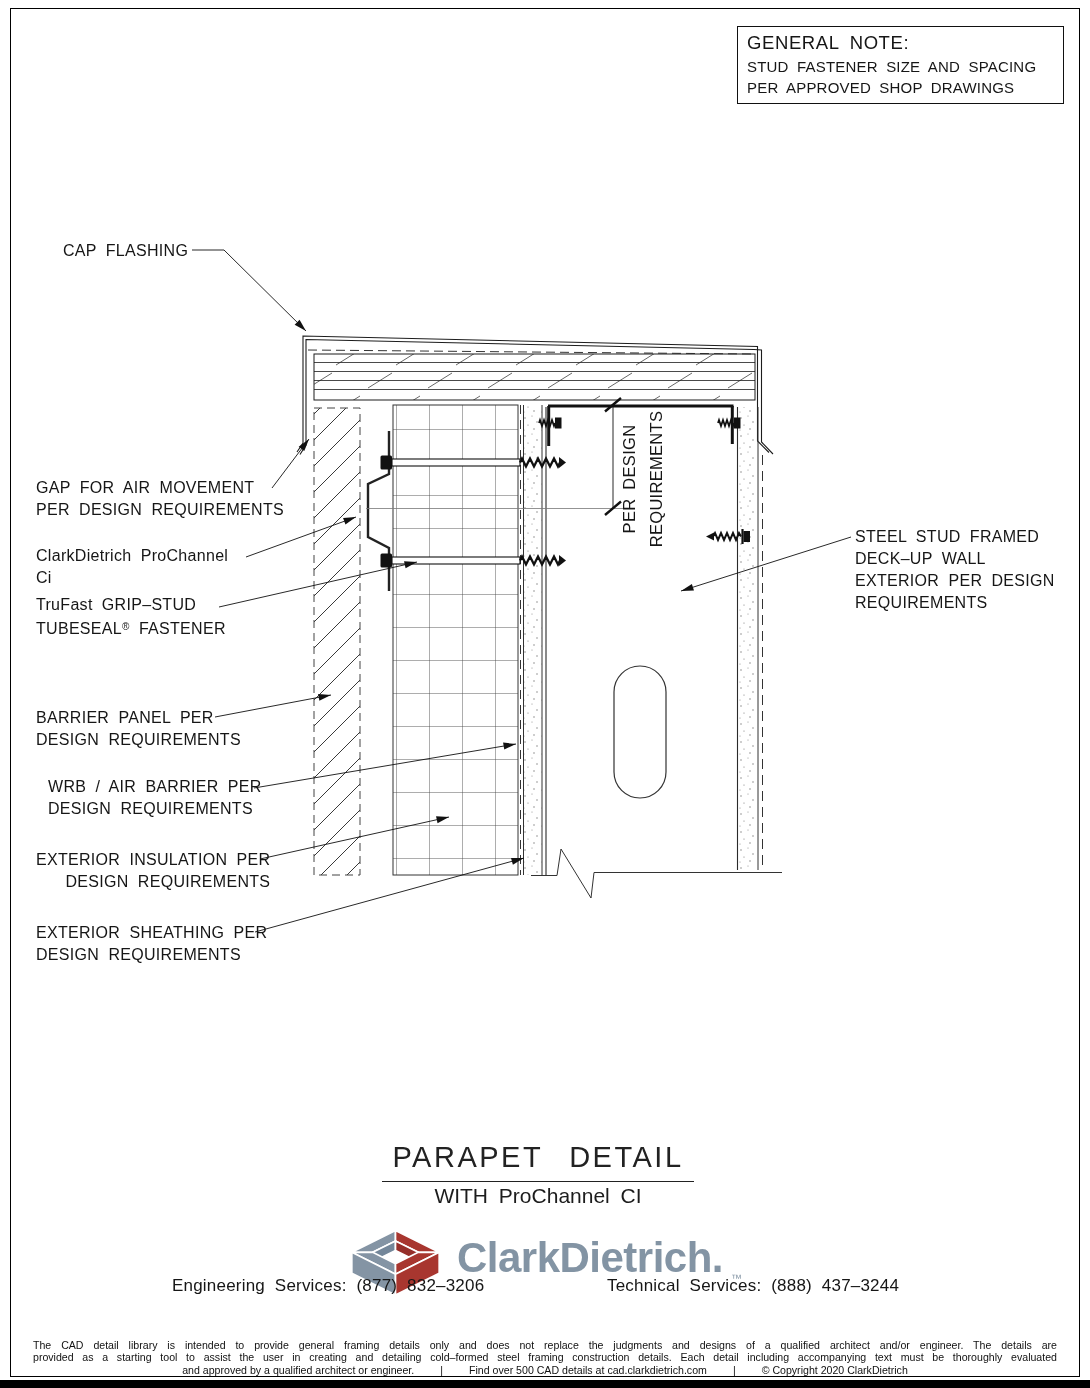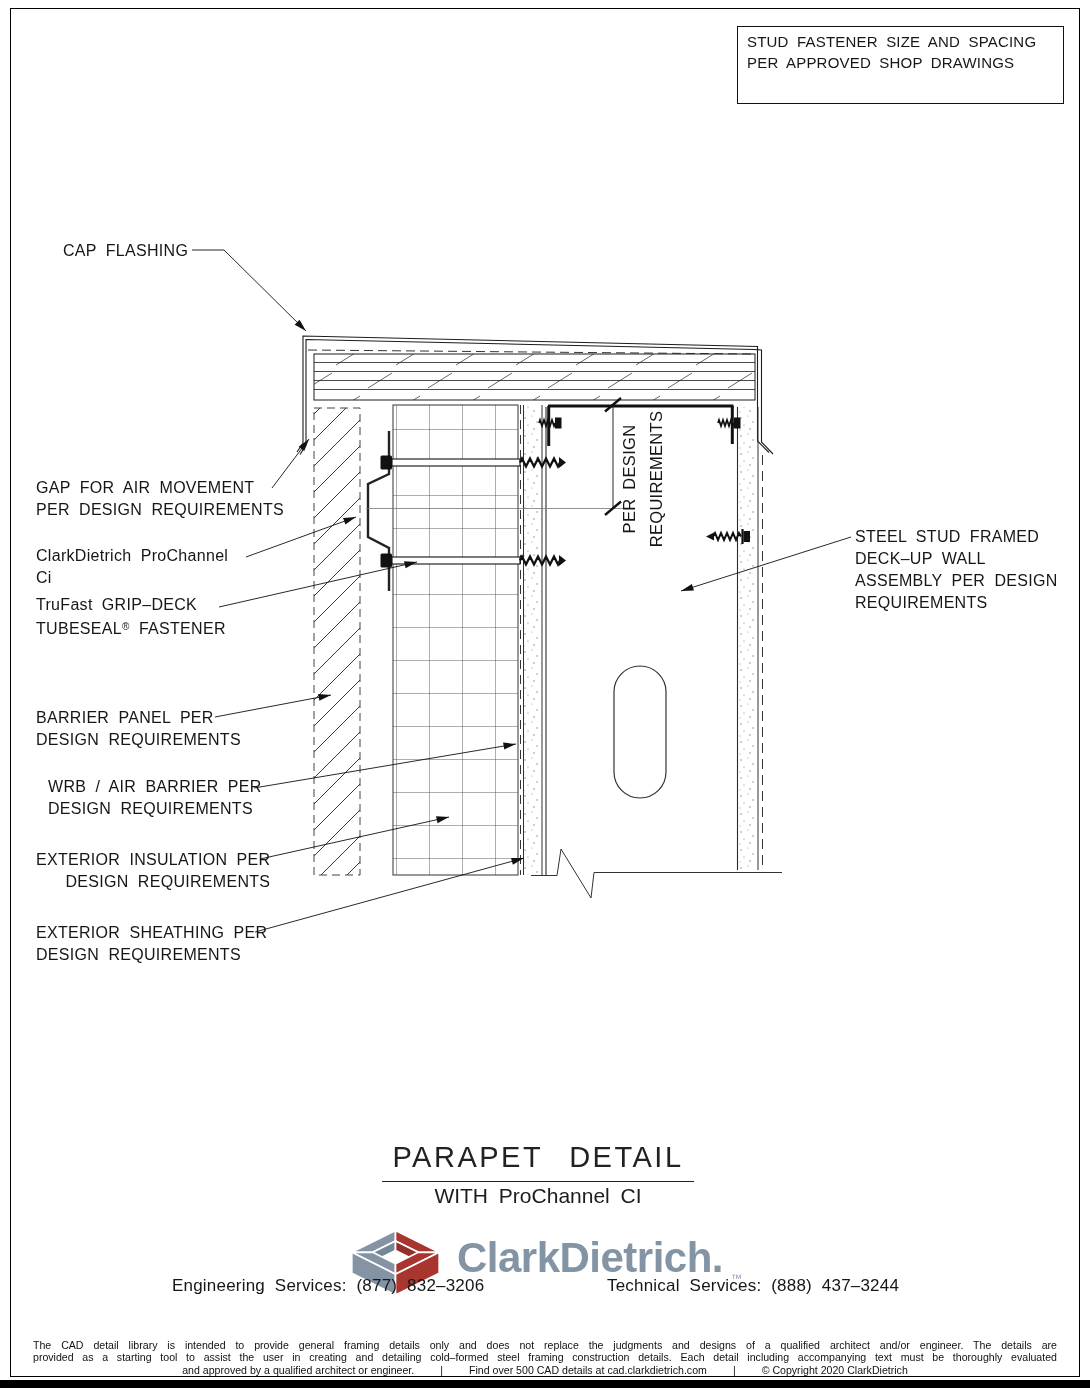--- a/index.html
+++ b/index.html
@@ -155,37 +155,38 @@
       <path d="M219,607L417,562" marker-end="url(#arr)"></path>
       <path d="M215,717L331,695" marker-end="url(#arr)"></path>
       <path d="M254,788L516,744" marker-end="url(#arr)"></path>
       <path d="M260,859L449,817" marker-end="url(#arr)"></path>
       <path d="M255,932L524,858" marker-end="url(#arr)"></path>
       <path d="M851,537L681,591" marker-end="url(#arr)"></path>
     </g>
   </svg>
 
   <div class="note-box">
+    <div class="note-title">GENERAL NOTE:</div>
     <div class="note-line">STUD FASTENER SIZE AND SPACING</div>
     <div class="note-line">PER APPROVED SHOP DRAWINGS</div>
   </div>
 
   <div class="lbl" id="lbl-cap">
     <div>CAP FLASHING</div>
   </div>
   <div class="lbl" id="lbl-gap">
     <div>GAP FOR AIR MOVEMENT</div>
     <div>PER DESIGN REQUIREMENTS</div>
   </div>
   <div class="lbl" id="lbl-pro">
     <div>ClarkDietrich ProChannel</div>
     <div>Ci</div>
   </div>
   <div class="lbl" id="lbl-tru">
-    <div>TruFast GRIP–DECK</div>
+    <div>TruFast GRIP–STUD</div>
     <div><span>TUBESEAL</span><sup>®</sup><span> FASTENER</span></div>
   </div>
   <div class="lbl" id="lbl-clad">
     <div>BARRIER PANEL PER</div>
     <div>DESIGN REQUIREMENTS</div>
   </div>
   <div class="lbl" id="lbl-wrb">
     <div>WRB / AIR BARRIER PER</div>
     <div>DESIGN REQUIREMENTS</div>
   </div>
@@ -193,21 +194,21 @@
     <div>EXTERIOR INSULATION PER</div>
     <div>DESIGN REQUIREMENTS</div>
   </div>
   <div class="lbl" id="lbl-she">
     <div>EXTERIOR SHEATHING PER</div>
     <div>DESIGN REQUIREMENTS</div>
   </div>
   <div class="lbl" id="lbl-stud">
     <div>STEEL STUD FRAMED</div>
     <div>DECK–UP WALL</div>
-    <div>ASSEMBLY PER DESIGN</div>
+    <div>EXTERIOR PER DESIGN</div>
     <div>REQUIREMENTS</div>
   </div>
 
   <div class="dim-label">
     <div>PER DESIGN</div>
     <div>REQUIREMENTS</div>
   </div>
 
   <div class="title-wrap">
     <div class="main-title">PARAPET DETAIL</div>

